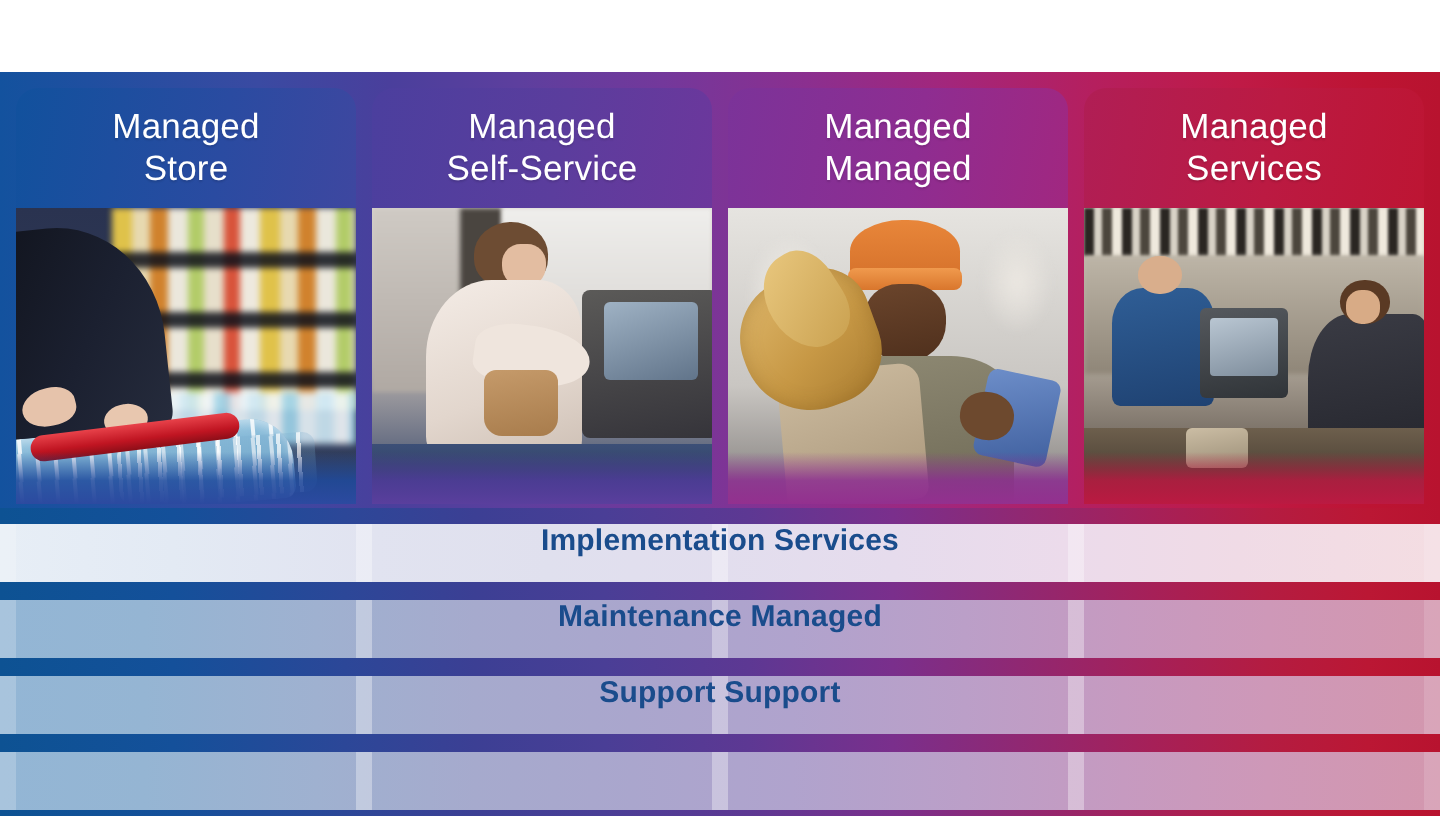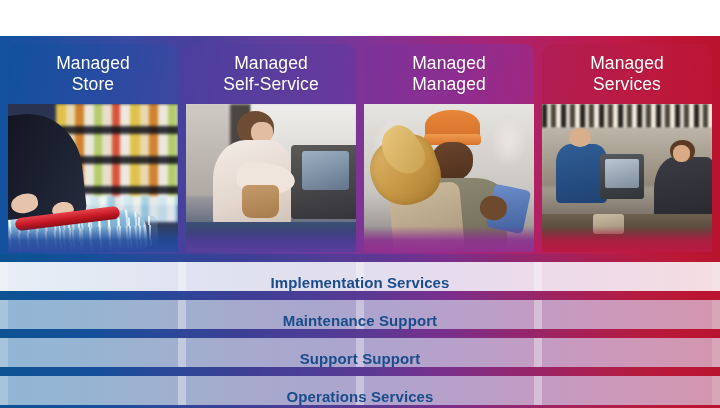--- a/index.html
+++ b/index.html
@@ -219,21 +219,21 @@
     position:relative;width:100%;height:9px;
     background:linear-gradient(90deg,
       #0d5293 0%, #14509a 12%, #2c4798 24%, #3c3f94 33%,
       #4a3e96 42%, #5d3893 52%, #7a2f8c 62%, #93276f 72%,
       #a62058 80%, #b41c41 88%, #bb1734 95%, #b8132f 100%);
   }
   .sep.first{height:8px;}
   .sep.last{height:10px;}
   .bar{
     position:relative;width:100%;height:29px;
-    display:flex;align-items:flex-end;justify-content:center;
+    display:flex;align-items:flex-start;justify-content:center;
   }
   .bar.light{
     background:linear-gradient(90deg,
       #e7eef6 0%, #e3eaf4 12%, #e1e3f0 26%, #e0e0ee 38%,
       #e2deee 50%, #e6dced 62%, #ecdbeb 74%, #f0dbe6 86%, #f4dde2 100%);
   }
   .bar.mid{
     background:linear-gradient(90deg,
       #93b6d5 0%, #95b5d3 10%, #9fb1d0 22%, #a6aacd 33%,
       #aaa6cd 44%, #b0a3cd 55%, #bb9fc8 67%, #c69ac0 78%,
@@ -368,39 +368,38 @@
       <div class="edge r"></div>
       <span class="bar-label">Implementation Services</span>
     </div>
 
     <div class="sep"></div>
 
     <div class="bar mid">
       <div class="gutters"></div>
       <div class="edge l"></div>
       <div class="edge r"></div>
-      <span class="bar-label">Maintenance Support</span>
+      <span class="bar-label">Maintenance Managed</span>
     </div>
 
     <div class="sep"></div>
 
     <div class="bar mid">
       <div class="gutters"></div>
       <div class="edge l"></div>
       <div class="edge r"></div>
       <span class="bar-label">Support Support</span>
     </div>
 
     <div class="sep"></div>
 
     <div class="bar mid">
       <div class="gutters"></div>
       <div class="edge l"></div>
       <div class="edge r"></div>
-      <span class="bar-label">Operations Services</span>
     </div>
 
     <div class="sep"></div>
 
     <div class="bar mid">
       <div class="gutters"></div>
       <div class="edge l"></div>
       <div class="edge r"></div>
     </div>
 

